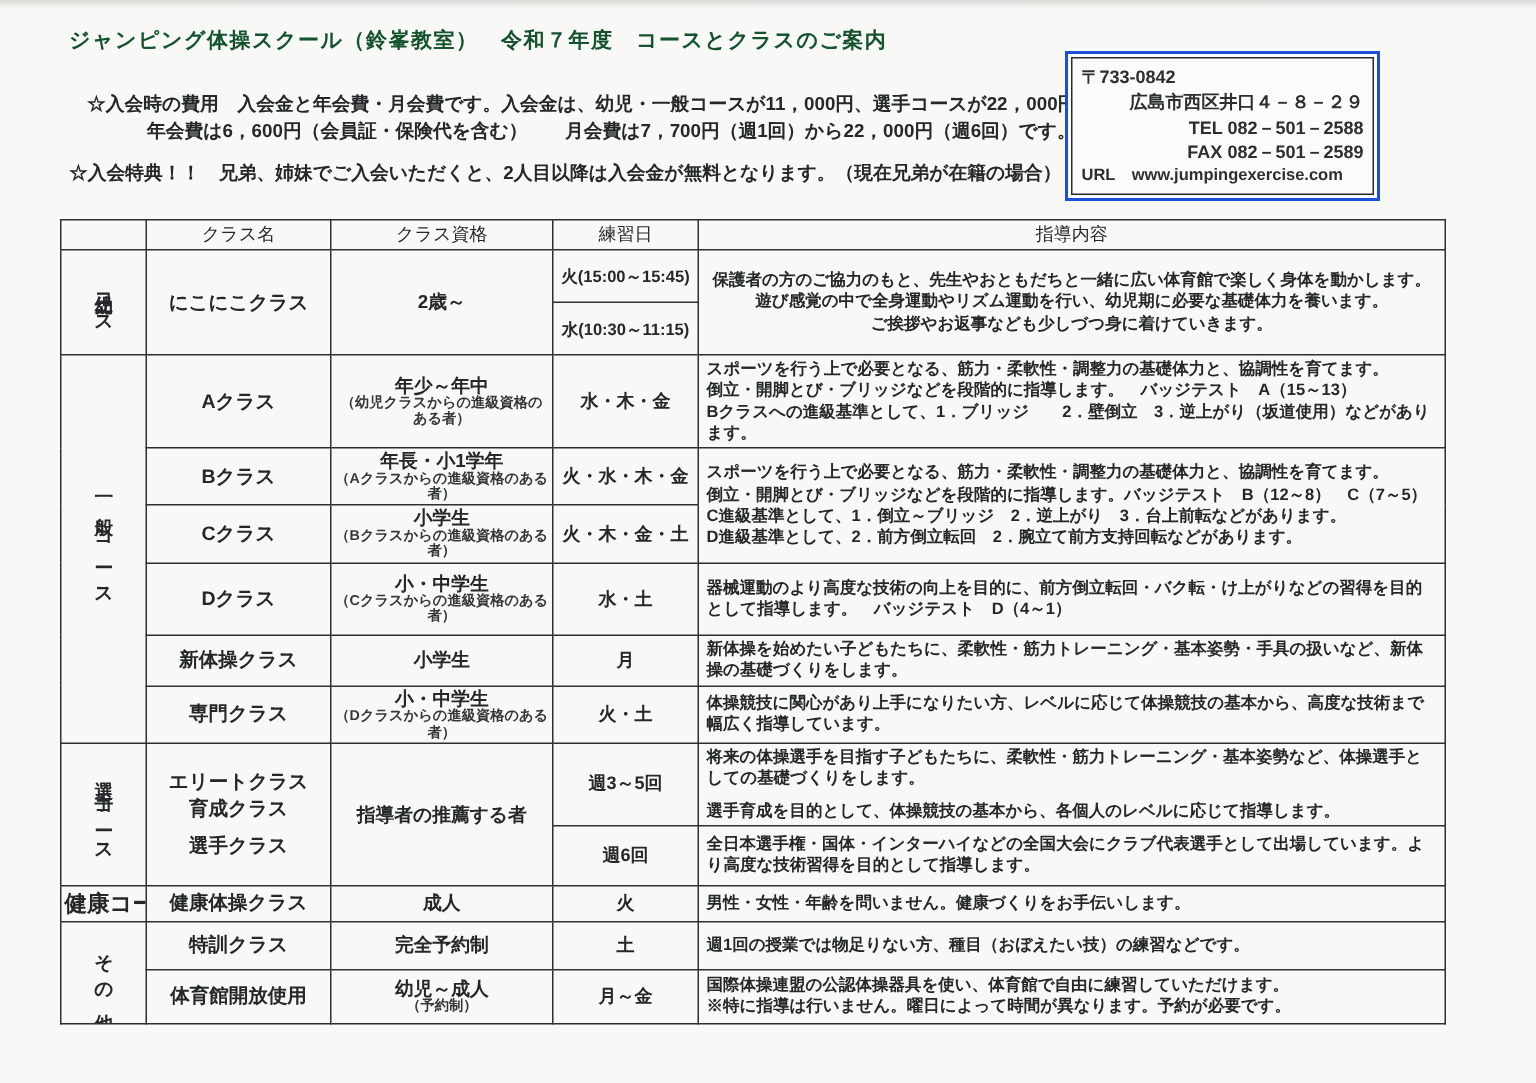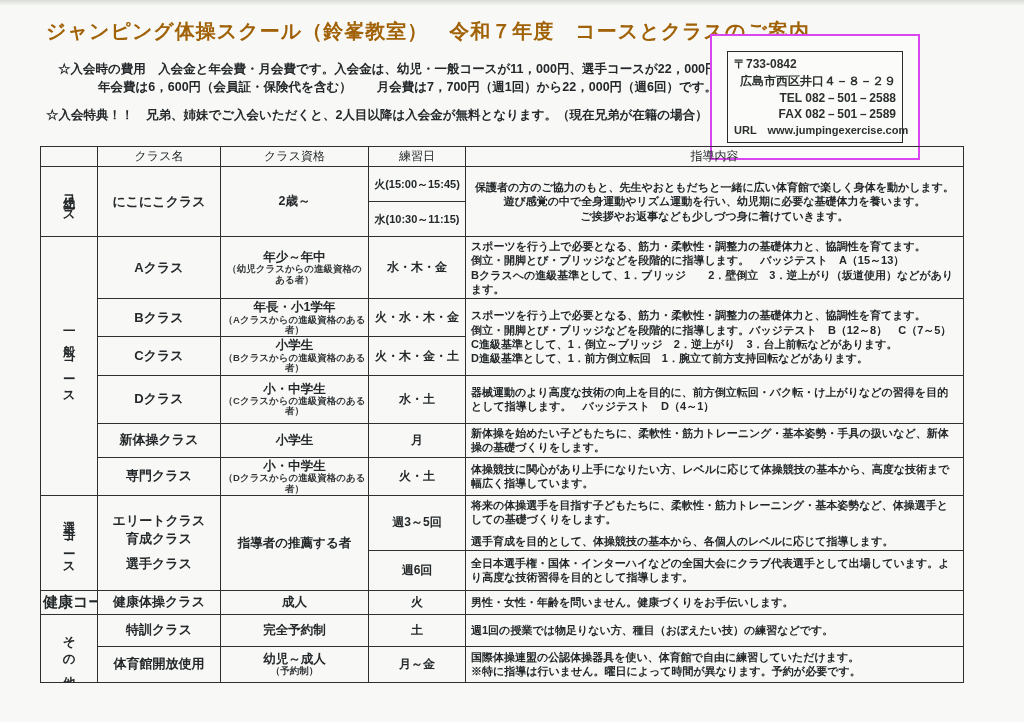--- a/index.html
+++ b/index.html
@@ -16,30 +16,30 @@
     background: #f8f9f6;
     overflow: hidden;
   }
   .page::before {
     content: "";
     position: absolute; left: 0; top: 0; width: 100%; height: 6px;
     background: linear-gradient(#d9dcd6, #f8f9f6);
   }
   .title {
     position: absolute; left: 46px; top: 18px;
-    font-size: 20px; font-weight: bold; letter-spacing: 1px; color: #a16207;
+    font-size: 14px; font-weight: bold; letter-spacing: 1px; color: #14532d;
     white-space: nowrap;
   }
   .fee1 { position: absolute; left: 58px; top: 61px; font-size: 12.5px; font-weight: bold; white-space: nowrap; }
   .fee2 { position: absolute; left: 98px; top: 79px; font-size: 12.5px; font-weight: bold; white-space: nowrap; }
   .benefit { position: absolute; left: 46px; top: 107px; font-size: 12.5px; font-weight: bold; white-space: nowrap; }
 
   .contact {
     position: absolute; left: 710px; top: 34px; width: 210px;
-    border: 2px solid #d946ef; background: #fbfcfa; padding: 15px;
+    border: 2px solid #1d4ed8; background: #fbfcfa; padding: 2px;
   }
   .contact-inner {
     border: 1px solid #2a2a2a; padding: 4px 6px 3px 6px;
     font-size: 12px; font-weight: bold; line-height: 1.4; color: #2b2f2e;
   }
   .contact-inner .c-center { text-align: right; white-space: nowrap; }
   .contact-inner .c-url { font-size: 11px; white-space: nowrap; letter-spacing: 0; }
 
   table.course-table {
     position: absolute; left: 40px; top: 146px;
@@ -171,21 +171,21 @@
         <td class="cname">Bクラス</td>
         <td>
           <div class="qual-main">年長・小1学年</div>
           <div class="qual-note">（Aクラスからの進級資格のある者）</div>
         </td>
         <td class="days">火・水・木・金</td>
         <td rowspan="2" class="content-cell">
           <div>スポーツを行う上で必要となる、筋力・柔軟性・調整力の基礎体力と、協調性を育てます。</div>
           <div>倒立・開脚とび・ブリッジなどを段階的に指導します。バッジテスト　B（12～8）　C（7～5）</div>
           <div>C進級基準として、1．倒立～ブリッジ　2．逆上がり　3．台上前転などがあります。</div>
-          <div>D進級基準として、1．前方倒立転回　1．腕立て前方支持回転などがあります。</div>
+          <div>D進級基準として、2．前方倒立転回　2．腕立て前方支持回転などがあります。</div>
         </td>
       </tr>
 
       <tr class="r-c">
         <td class="cname">Cクラス</td>
         <td>
           <div class="qual-main">小学生</div>
           <div class="qual-note">（Bクラスからの進級資格のある者）</div>
         </td>
         <td class="days">火・木・金・土</td>

